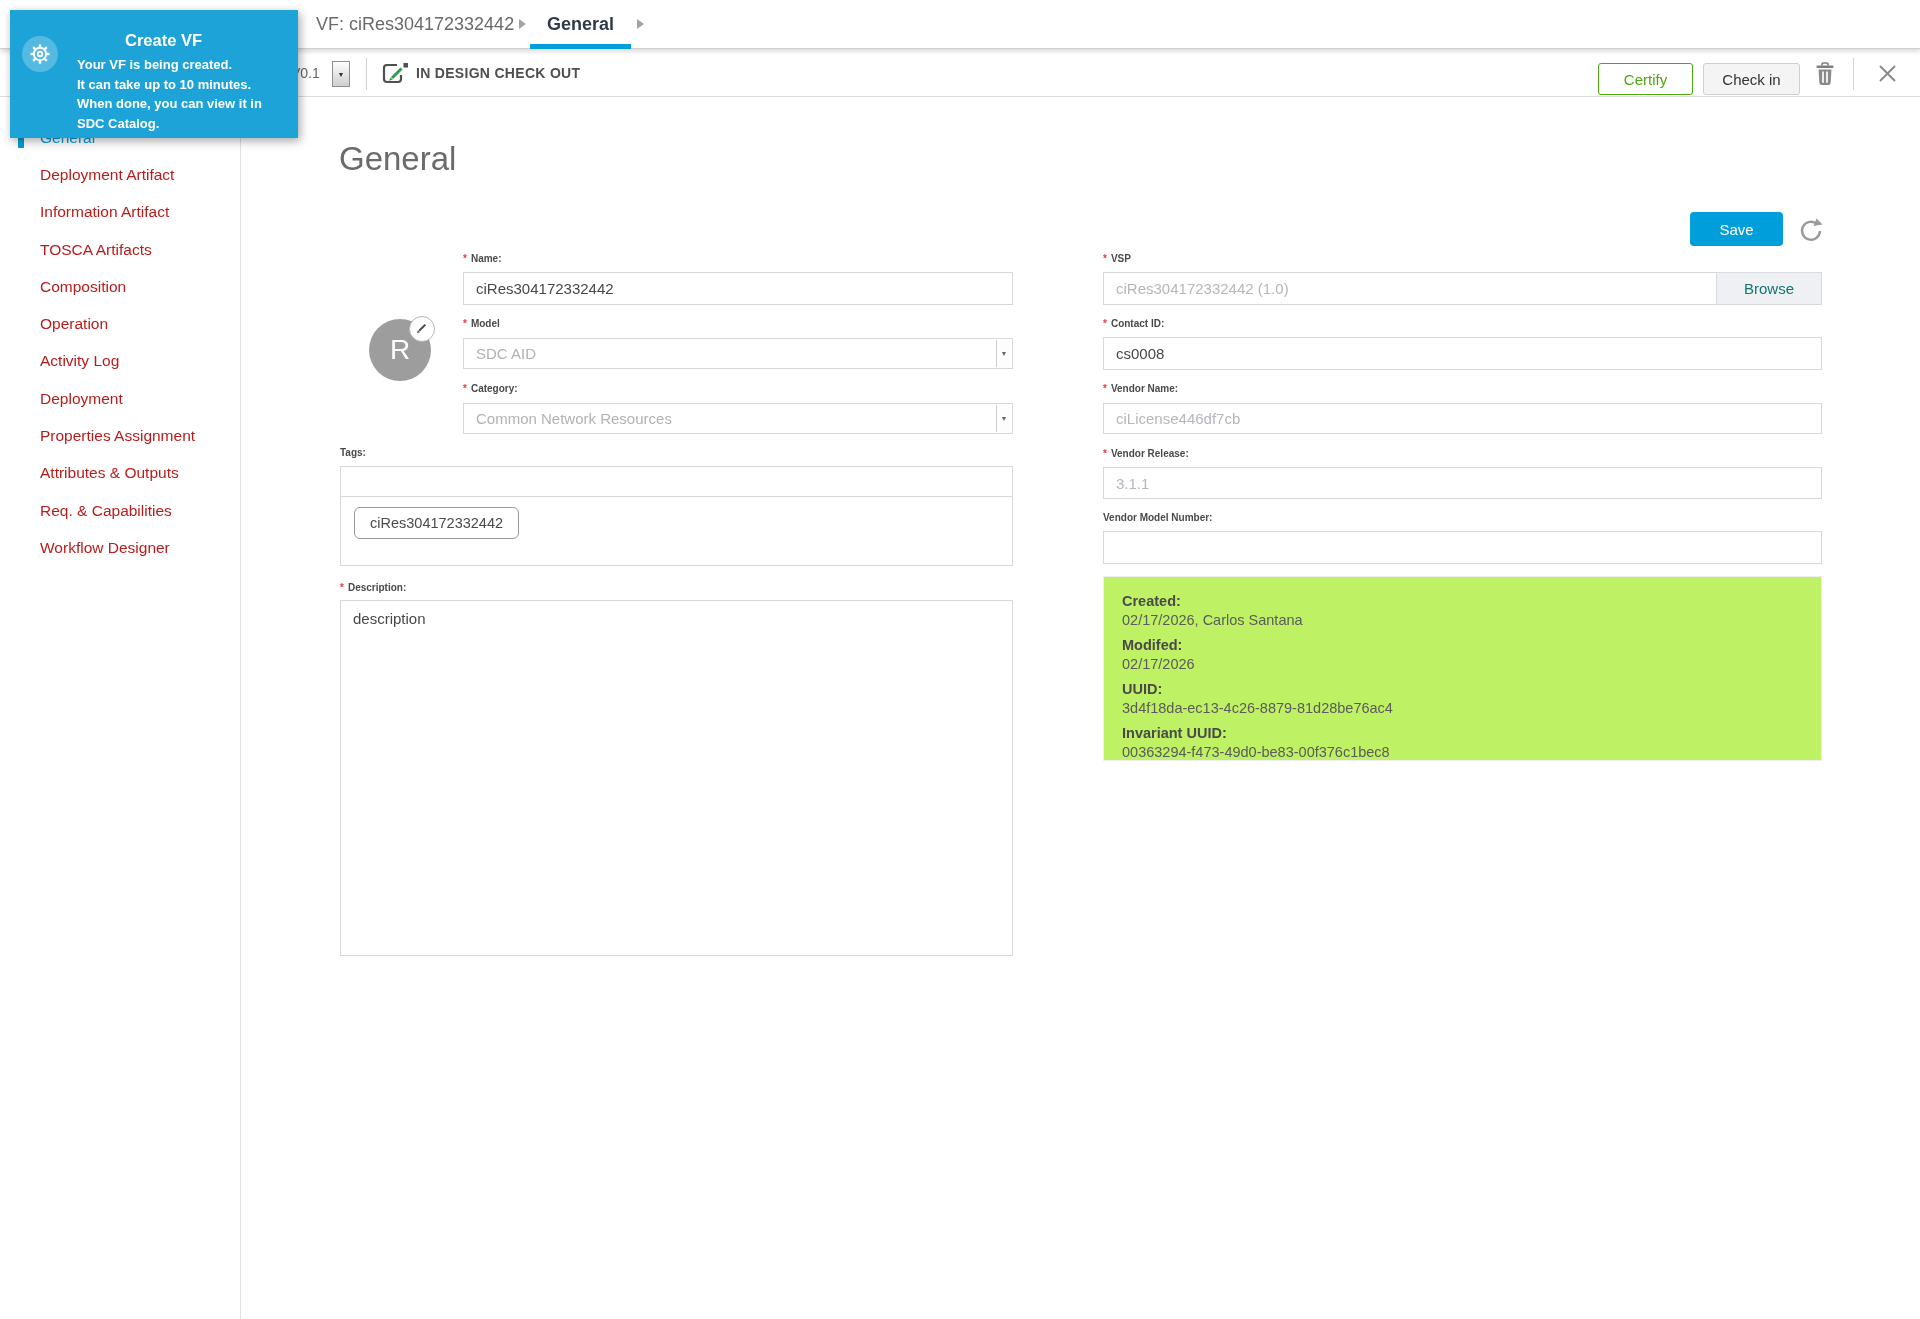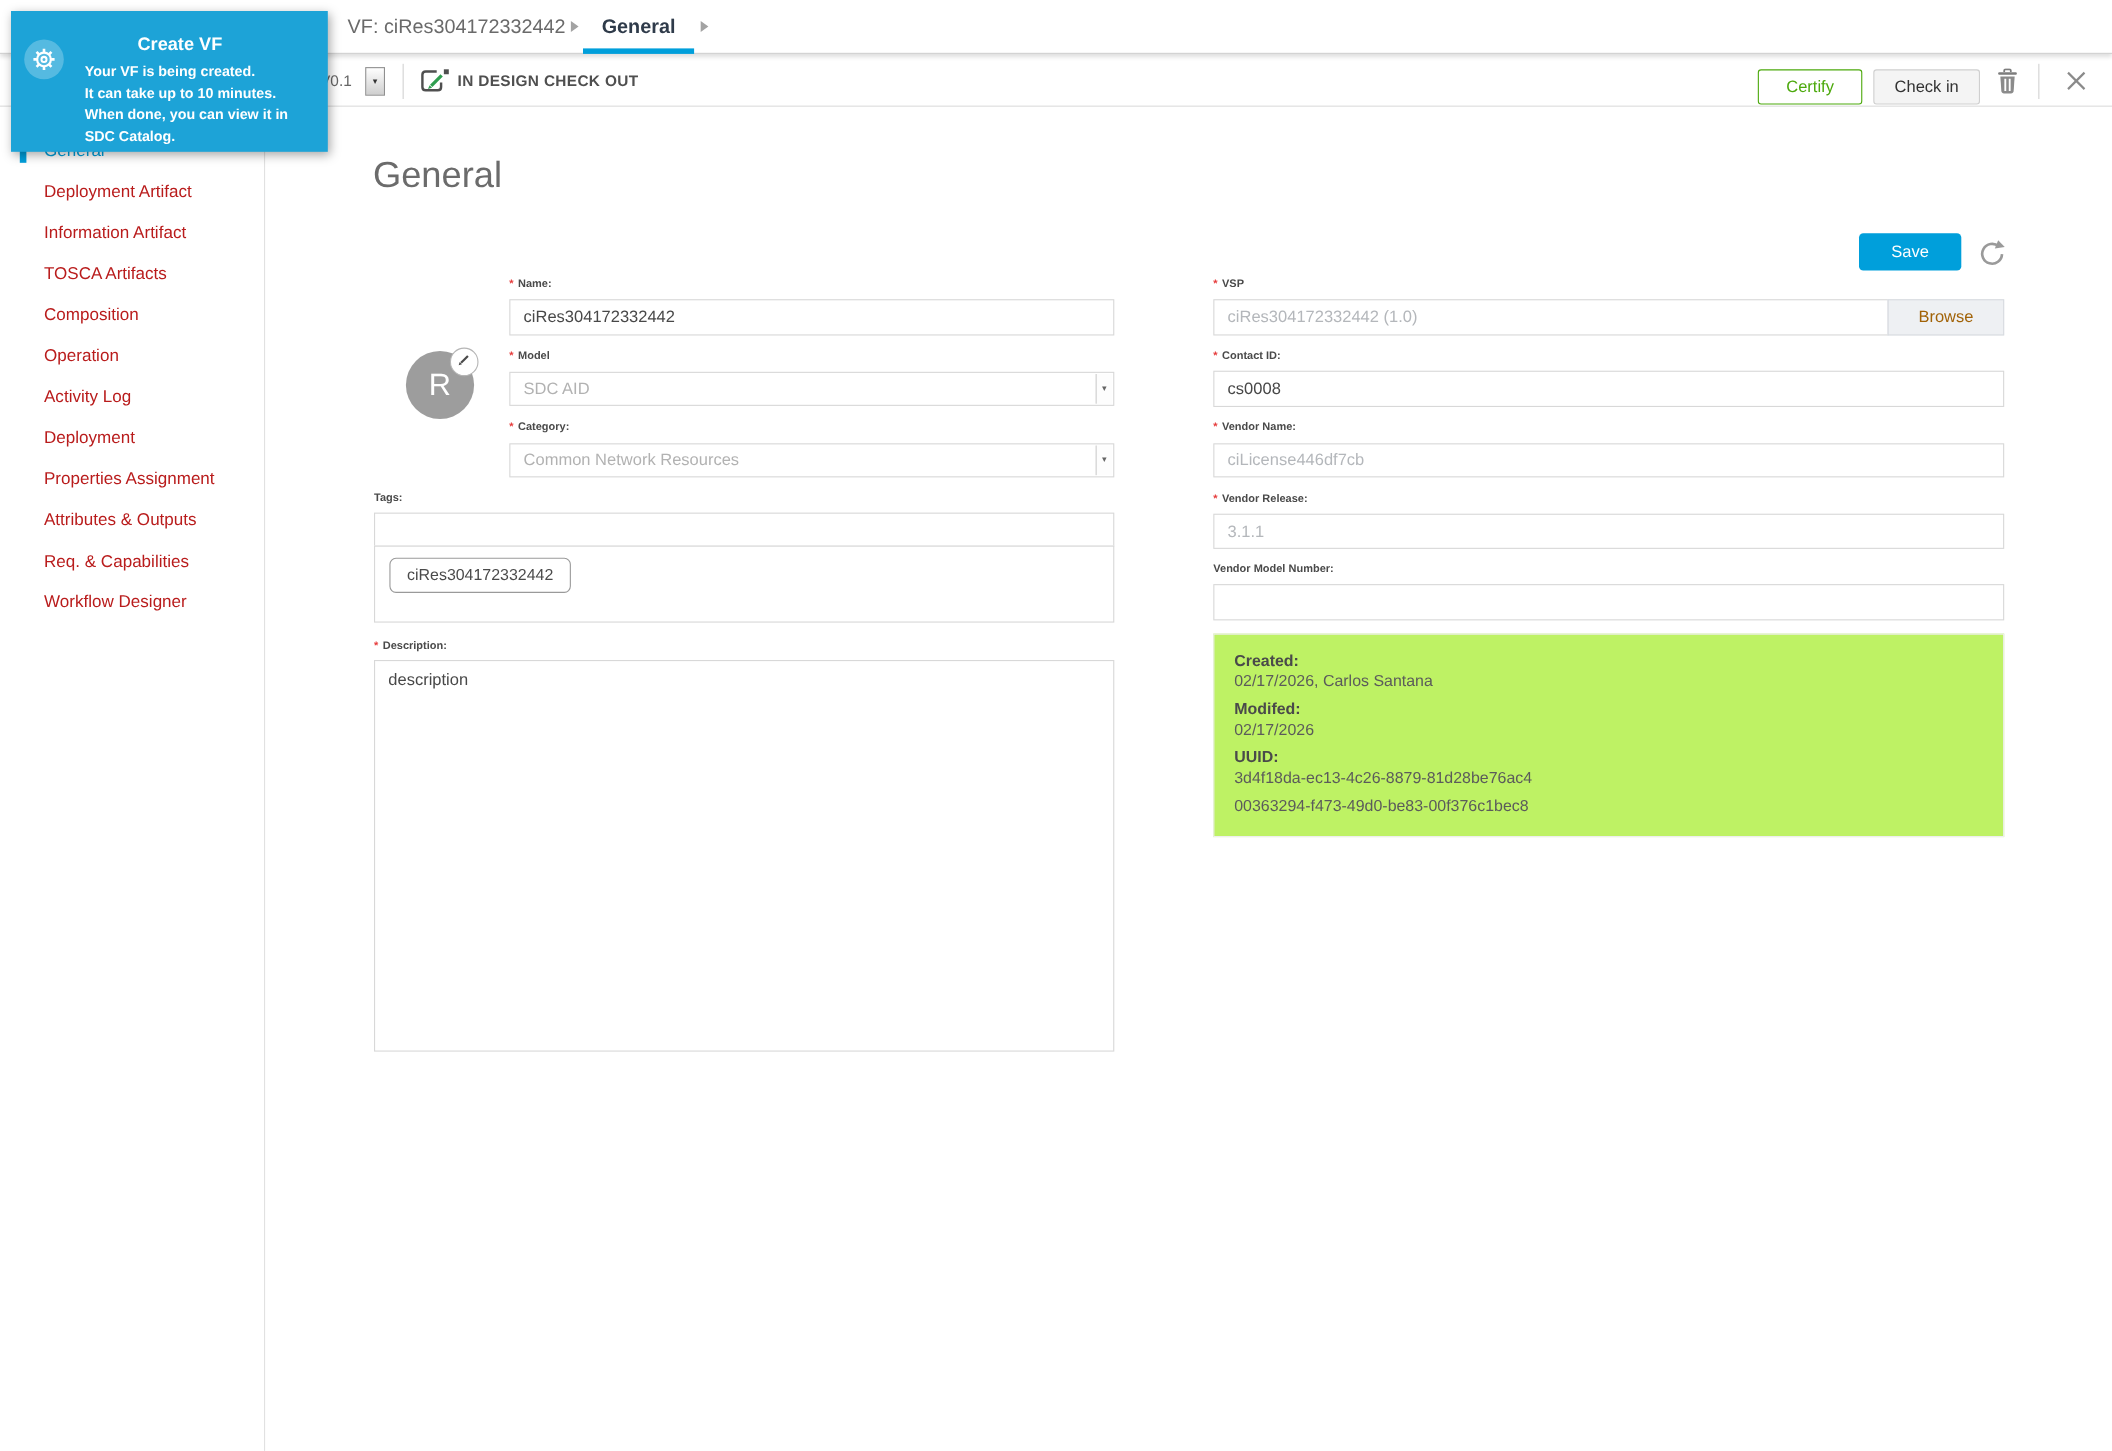--- a/index.html
+++ b/index.html
@@ -85,21 +85,21 @@
 
   .tags-box { position:absolute; left:340px; top:496px; width:673px; height:70px; border:1px solid #d8d8d8;
               background:#fff; }
   .tag-chip { position:absolute; left:13px; top:10px; height:32px; padding:0 15px; border:1px solid #9a9a9a;
               border-radius:6px; display:flex; align-items:center; font-size:14.5px; color:#4a4a4a;
               background:#fff; cursor:default; }
   .desc-area { position:absolute; left:340px; top:600px; width:673px; height:356px; border:1px solid #d8d8d8;
                padding:9px 12px; font-size:15px; color:#484848; resize:none;
                font-family:"Liberation Sans",sans-serif; }
   .btn-browse { position:absolute; left:1716px; top:272px; width:106px; height:33px; background:#eef0f3;
-                border:1px solid #d7dbe0; font-size:15px; color:#a16207; cursor:pointer;
+                border:1px solid #d7dbe0; font-size:15px; color:#0f766e; cursor:pointer;
                 font-family:"Liberation Sans",sans-serif; }
 
   .meta-box { position:absolute; left:1103px; top:576px; width:719px; height:185px; background:#bef264;
               border:1px solid #eee; padding:15px 18px; }
   .meta-label { font-size:14.5px; font-weight:bold; color:#4a4a4a; line-height:19px; }
   .meta-value { font-size:14.5px; color:#5b5b5b; line-height:19px; margin-bottom:6px; }
 </style>
 </head>
 <body>
 
@@ -247,20 +247,21 @@
   <label class="flabel" style="left:1103px; top:512px;">Vendor Model Number:</label>
   <input class="tinput" style="left: 1103px; top: 531px; width: 719px; height: 33px;" value="">
 
   <div class="meta-box">
     <div class="meta-label">Created:</div>
     <div class="meta-value">02/17/2026, Carlos Santana</div>
     <div class="meta-label">Modifed:</div>
     <div class="meta-value">02/17/2026</div>
     <div class="meta-label">UUID:</div>
     <div class="meta-value">3d4f18da-ec13-4c26-8879-81d28be76ac4</div>
+    <div class="meta-label">Invariant UUID:</div>
     <div class="meta-value">00363294-f473-49d0-be83-00f376c1bec8</div>
   </div>
 
   <div class="toast">
     <div class="toast-circle">
       <svg width="22" height="22" viewBox="0 0 24 24">
         <g stroke="#fff" stroke-width="2.6">
           <line x1="12" y1="1.5" x2="12" y2="5"></line>
           <line x1="12" y1="19" x2="12" y2="22.5"></line>
           <line x1="1.5" y1="12" x2="5" y2="12"></line>

